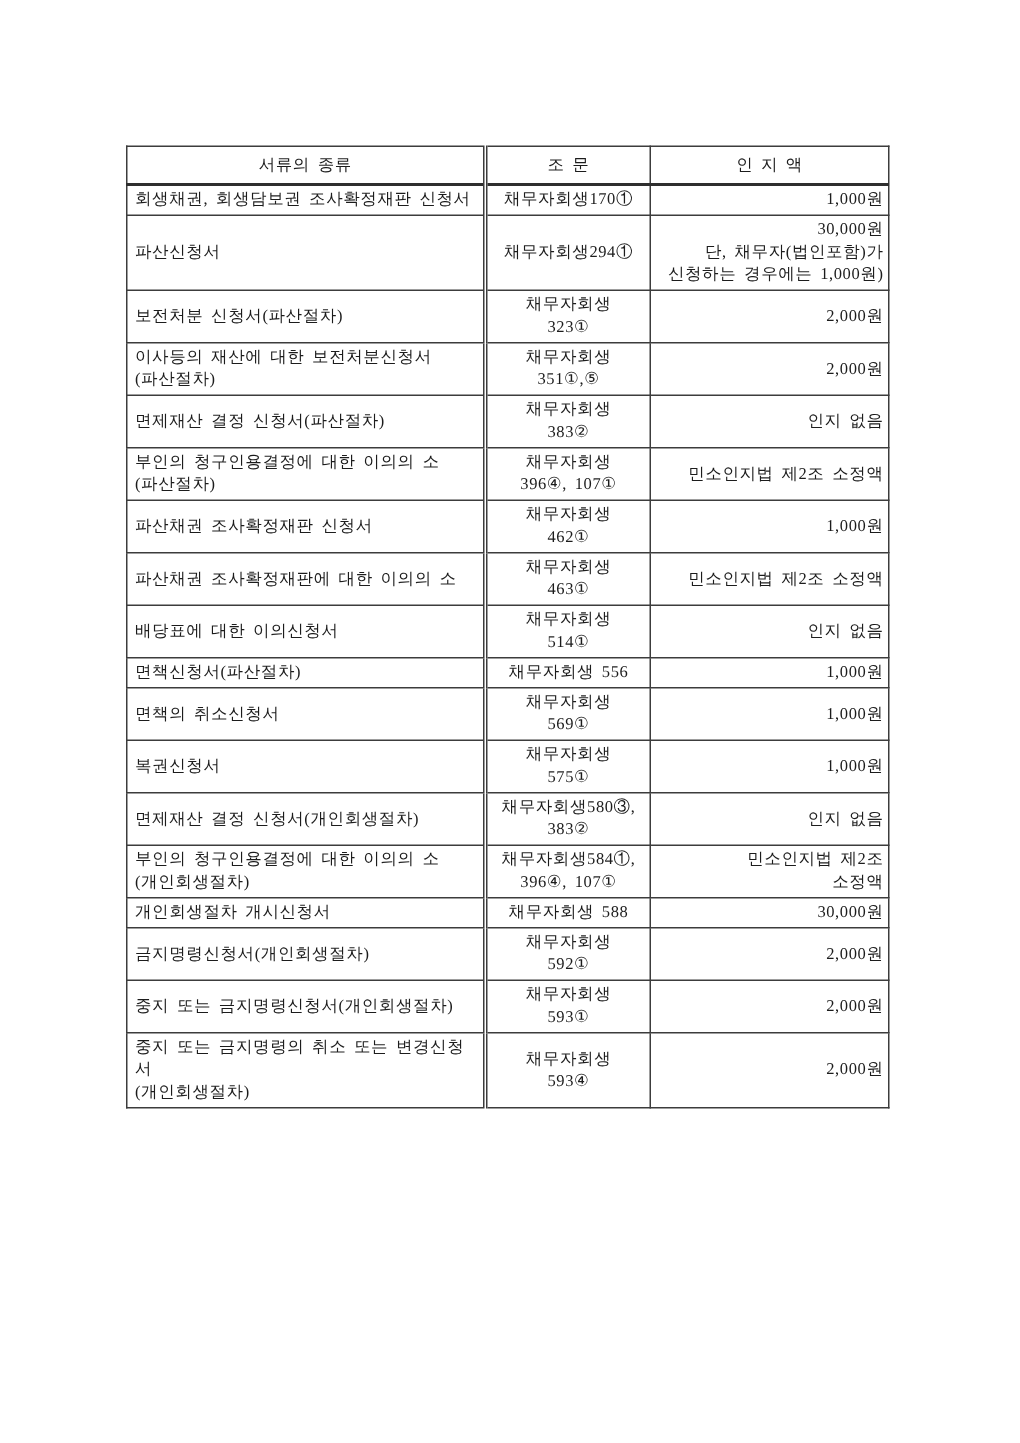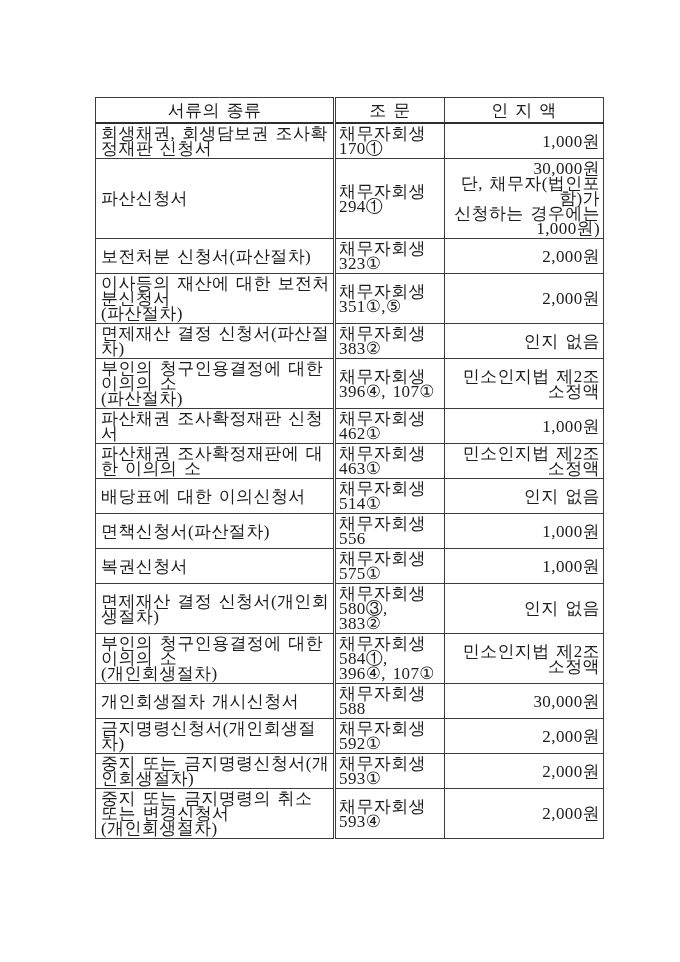--- a/index.html
+++ b/index.html
@@ -13,26 +13,26 @@
   }
   .page {
     position: relative;
     width: 680px;
     height: 962px;
     background: #ffffff;
     overflow: hidden;
   }
   table.fee-table {
     position: absolute;
-    left: 95px;
+    left: 84px;
     top: 97px;
     width: 508px;
     border-collapse: collapse;
     table-layout: fixed;
-    font-size: 17px;
+    font-size: 11px;
     line-height: 15px;
     word-spacing: 2px;
     letter-spacing: 0.4px;
     padding-left: 20px;
   }
   table.fee-table col.c1 { width: 239px; }
   table.fee-table col.c2 { width: 110px; }
   table.fee-table col.c3 { width: 159px; }
   table.fee-table th,
   table.fee-table td {
@@ -45,21 +45,21 @@
   table.fee-table th.col-art,
   table.fee-table td.col-art {
     border-left: 3px double #3c3c3c;
   }
   table.fee-table thead th {
     height: 20px;
     text-align: center;
     border-bottom: 2px solid #2e2e2e;
   }
   table.fee-table td.col-doc { text-align: left; padding-left: 5px; }
-  table.fee-table td.col-art { text-align: left; }
+  table.fee-table td.col-art { text-align: center; }
   table.fee-table td.col-fee { text-align: right; }
   table.fee-table td div { min-height: 15px; }
 </style>
 </head>
 <body>
 
 <div class="page">
   <table class="fee-table">
     <colgroup>
       <col class="c1">
@@ -190,20 +190,32 @@
           </td>
           <td class="col-art">
             <div>채무자회생 556</div>
           </td>
           <td class="col-fee">
             <div>1,000원</div>
           </td>
         </tr>
         <tr>
           <td class="col-doc">
+            <div>면책의 취소신청서</div>
+          </td>
+          <td class="col-art">
+            <div>채무자회생</div>
+            <div>569①</div>
+          </td>
+          <td class="col-fee">
+            <div>1,000원</div>
+          </td>
+        </tr>
+        <tr>
+          <td class="col-doc">
             <div>복권신청서</div>
           </td>
           <td class="col-art">
             <div>채무자회생</div>
             <div>575①</div>
           </td>
           <td class="col-fee">
             <div>1,000원</div>
           </td>
         </tr>

